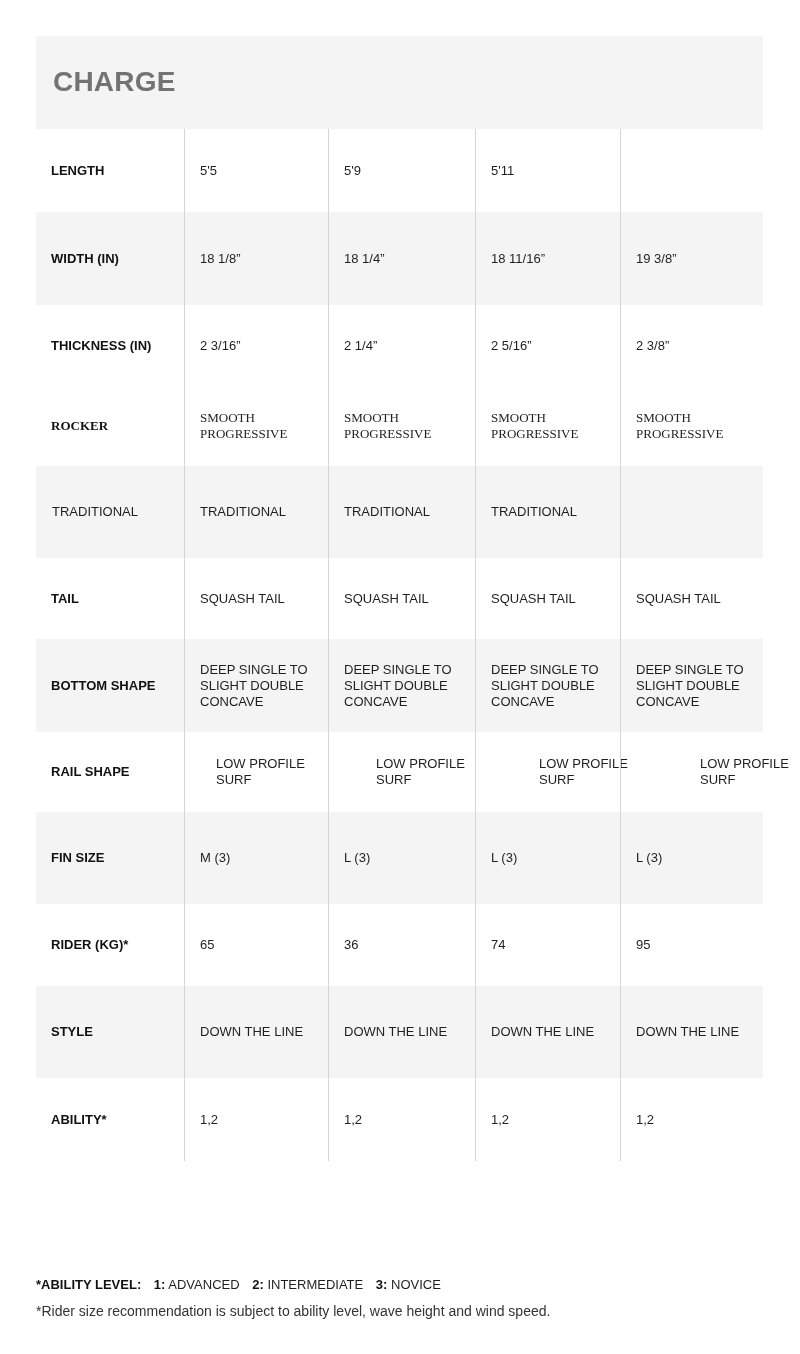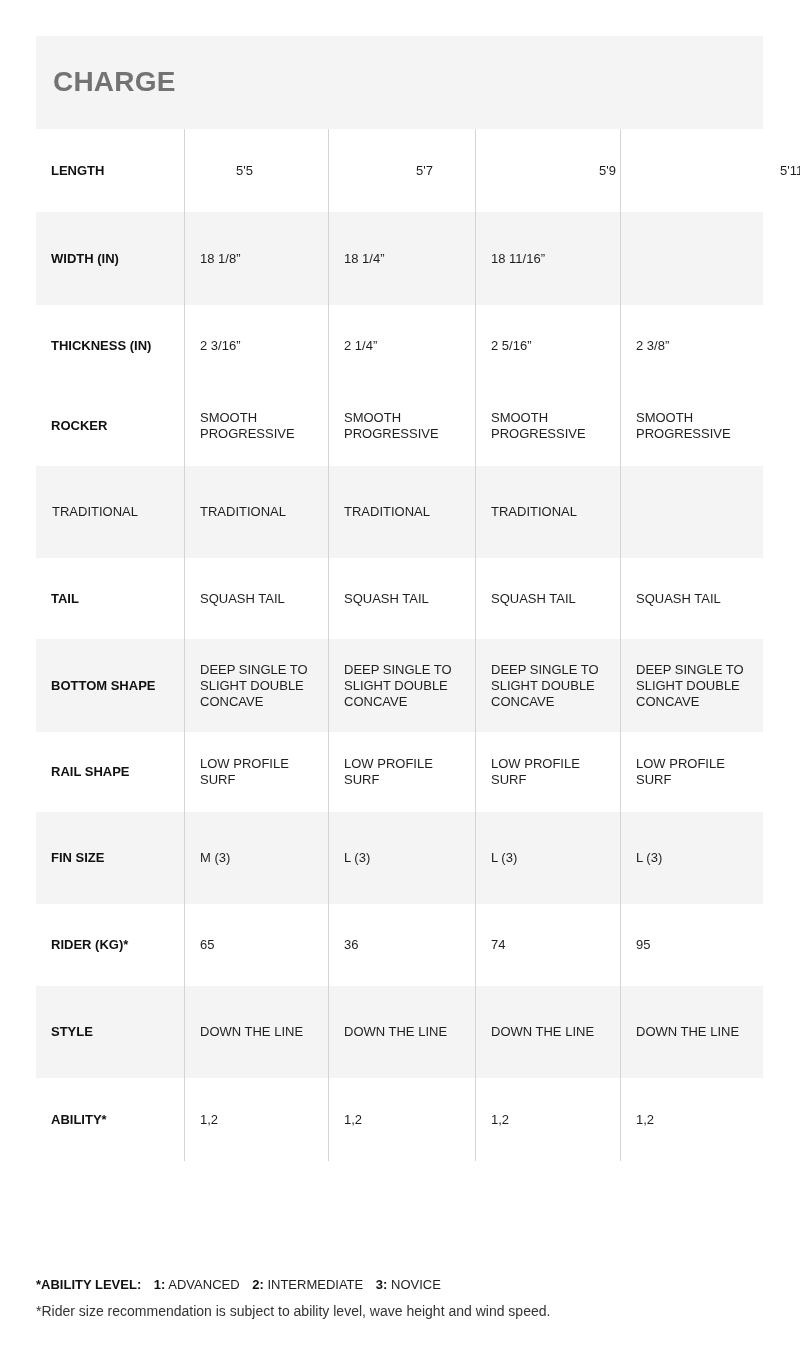--- a/index.html
+++ b/index.html
@@ -92,69 +92,69 @@
 </style>
 </head>
 <body>
 
 <div class="spec-card">
   <div class="title-bar">
     <div class="title">CHARGE</div>
   </div>
 
   <div class="spec-table" id="spec-table">
-    <div class="spec-row white" style="height: 83px; gap: 36px;">
+    <div class="spec-row white" style="height: 83px;">
         <div class="cell label-cell">
           <span class="txt">LENGTH</span>
         </div>
         <div class="cell">
           <span class="txt">5'5</span>
         </div>
         <div class="cell">
-          <span class="txt">5'7</span>
-        </div>
-        <div class="cell">
           <span class="txt">5'9</span>
         </div>
         <div class="cell">
           <span class="txt">5'11</span>
         </div>
       </div>
       <div class="spec-row gray" style="height: 93px;">
         <div class="cell label-cell">
           <span class="txt">WIDTH (IN)</span>
         </div>
         <div class="cell">
           <span class="txt">18 1/8”</span>
         </div>
         <div class="cell">
           <span class="txt">18 1/4”</span>
         </div>
         <div class="cell">
           <span class="txt">18 11/16”</span>
         </div>
+        <div class="cell">
+          <span class="txt">19 3/8”</span>
+        </div>
       </div>
       <div class="spec-row white" style="height: 81px;">
         <div class="cell label-cell">
           <span class="txt">THICKNESS (IN)</span>
         </div>
         <div class="cell">
           <span class="txt">2 3/16”</span>
         </div>
         <div class="cell">
           <span class="txt">2 1/4”</span>
         </div>
         <div class="cell">
           <span class="txt">2 5/16”</span>
         </div>
         <div class="cell">
           <span class="txt">2 3/8”</span>
         </div>
       </div>
-      <div class="spec-row white" style="height: 80px;">
+      <div class="spec-row white" style="height: 80px; font-family: Liberation Serif, serif;">
         <div class="cell label-cell">
           <span class="txt">ROCKER</span>
         </div>
         <div class="cell">
           <span class="txt">SMOOTH
 PROGRESSIVE</span>
         </div>
         <div class="cell">
           <span class="txt">SMOOTH
 PROGRESSIVE</span>
@@ -217,21 +217,21 @@
           <span class="txt">DEEP SINGLE TO
 SLIGHT DOUBLE
 CONCAVE</span>
         </div>
         <div class="cell">
           <span class="txt">DEEP SINGLE TO
 SLIGHT DOUBLE
 CONCAVE</span>
         </div>
       </div>
-      <div class="spec-row white" style="height: 80px;">
+      <div class="spec-row white" style="height: 80px; gap: 16px;">
         <div class="cell label-cell">
           <span class="txt">RAIL SHAPE</span>
         </div>
         <div class="cell">
           <span class="txt">LOW PROFILE SURF</span>
         </div>
         <div class="cell">
           <span class="txt">LOW PROFILE SURF</span>
         </div>
         <div class="cell">

